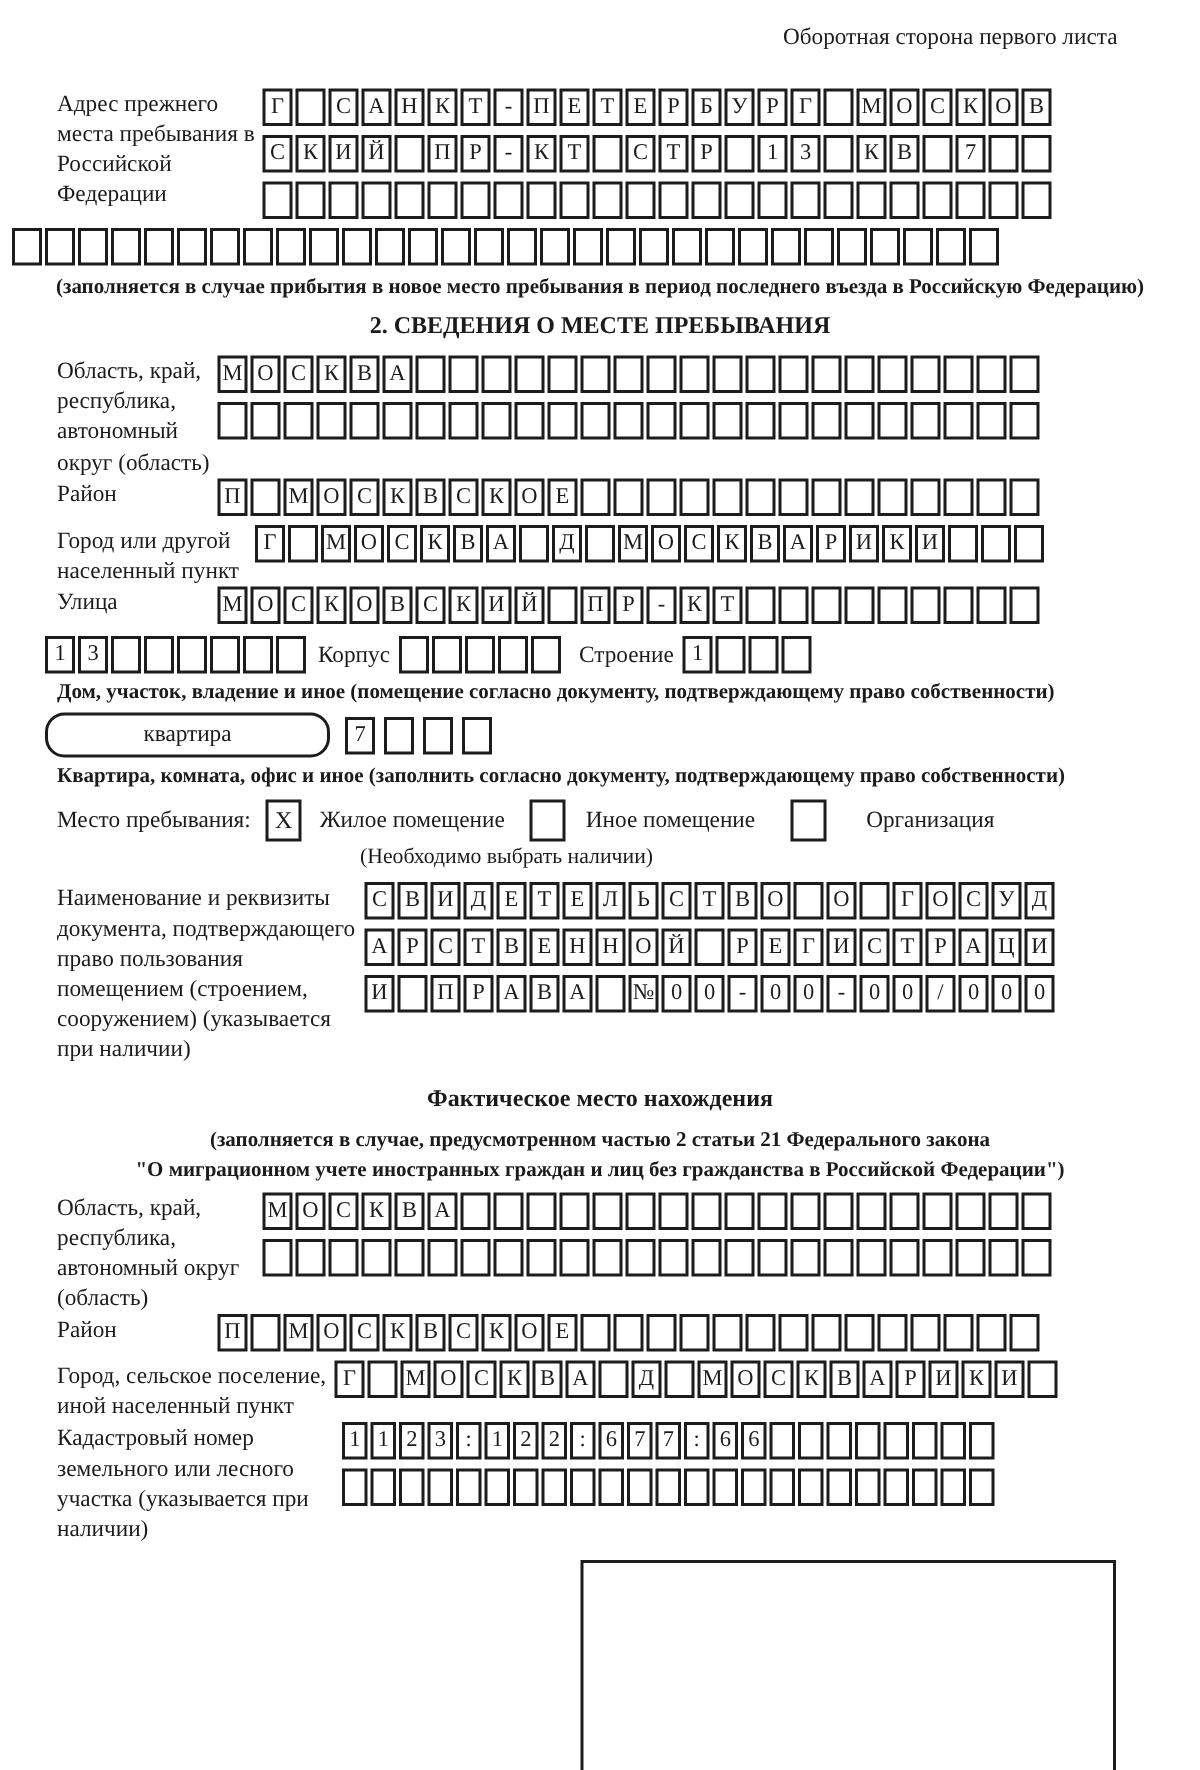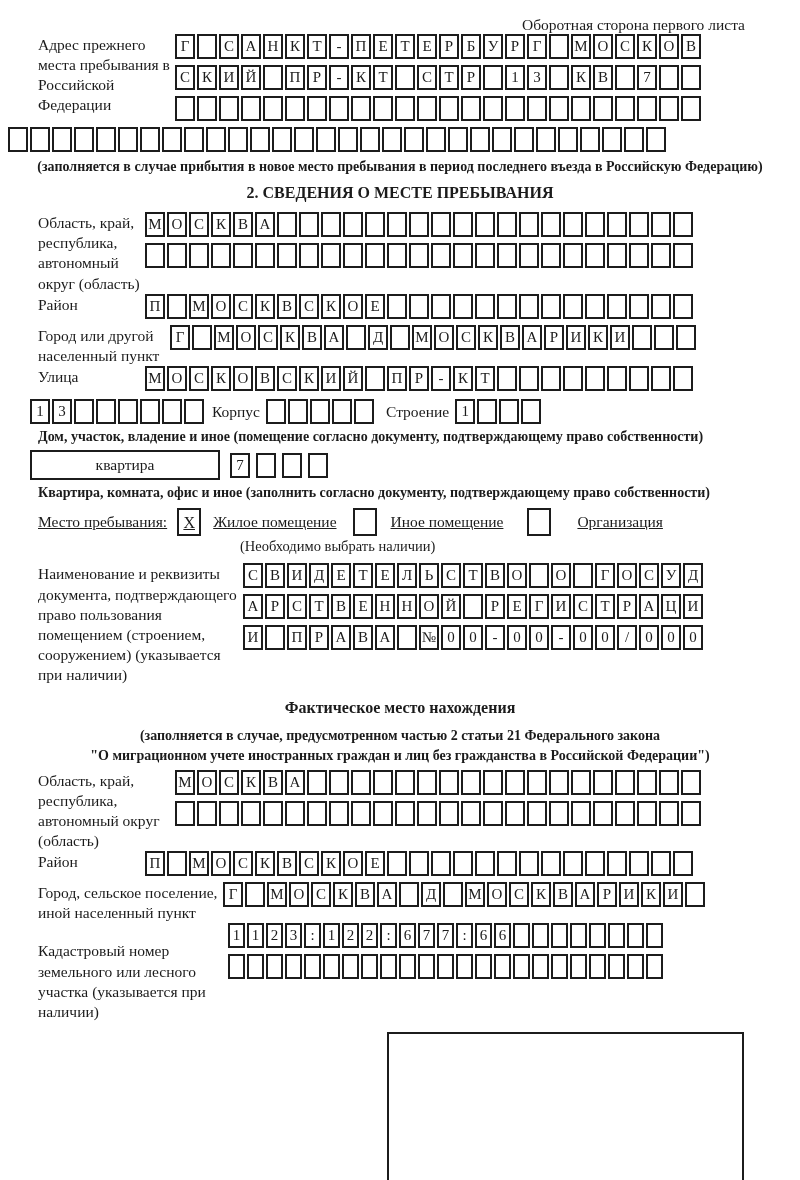--- a/index.html
+++ b/index.html
@@ -5,21 +5,21 @@
   * { margin:0; padding:0; box-sizing:border-box; }
   html,body { background:#ffffff; }
   body {
     width:800px; height:1180px; overflow:hidden;
     color:#1b1b1b;
     font-family:"Liberation Serif","DejaVu Serif",serif;
     font-size:15px;
   }
   .page { position:relative; width:800px; height:1180px; }
 
-  .page-header { text-align:right; padding:16px 55px 0 0; font-size:15.5px;margin-left:37px; }
+  .page-header { text-align:right; padding:16px 55px 25px 0; font-size:15.5px;margin-left:37px; }
 
   
   .frow { display:flex; margin-left:38px; align-items:flex-start; }
   .flabel { flex:0 0 auto; line-height:1.3; font-size:15.5px; padding-top:1px; }
   .rows { flex:1 1 auto; }
 
   
   .cells { display:flex; margin-bottom:6px; }
   .cell {
     flex:0 0 20px; width:20px; height:25px;
@@ -29,39 +29,39 @@
   .cells.sm .cell { flex:0 0 17px; width:17px; }
   .fullrow { margin-left:8px; }
 
   .caption { font-size:14px; line-height:1.3;font-weight:bold; }
   .caption.center { text-align:center; margin:2px 8px 4px 8px; }
   .caption.left { margin:0 0 4px 38px; }
 
   .sec-title { text-align:center; font-weight:bold; font-size:16px; margin:8px 0 10px 0; }
 
   
-  .w137 { width:137px; } .w107 { width:107px; } .w132 { width:132px; } .w185 { width:185px; } .w190 { width:190px;margin-top:17px; }
+  .w137 { width:137px; } .w107 { width:107px; } .w132 { width:132px; } .w185 { width:185px; } .w190 { width:190px; }
   .w205 { width:205px; }
 
   
   .boxline { display:flex; align-items:center; margin:2px 0 4px 30px; }
   .widebox {
     height:30px; border:2px solid #1c1c1c;
     display:flex; align-items:center; justify-content:center;
     font-size:15.5px;
   }
   .widebox.dom { width:162px; margin-right:6px; }
-  .widebox.kv  { width:190px; margin-right:10px; }
+  .widebox.kv  { width:190px; margin-right:10px;border-radius:13px; }
   .boxline .cells { margin-bottom:0; }
   .inline-lbl { font-size:15.5px; white-space:nowrap; }
   .gap6 { margin-left:6px; } .gap10 { margin-left:10px; }
   .apt-cells .cell { margin-right:6px; }
 
   
-  .checkrow { display:flex; align-items:center; margin:6px 0 2px 38px;text-decoration:underline; }
+  .checkrow { display:flex; align-items:center; margin:6px 0 2px 38px; }
   .checkbox {
     width:24px; height:28px; border:2px solid #1c1c1c;
     text-align:center; line-height:25px; font-size:16px; flex:0 0 24px;
   }
   .checkrow .txt { font-size:15.5px; white-space:nowrap; }
   .hint { font-size:14.5px; margin:0 0 8px 240px; }
 
   
   .stamp-box {
     margin:10px 0 0 387px; width:357px; height:173px;

